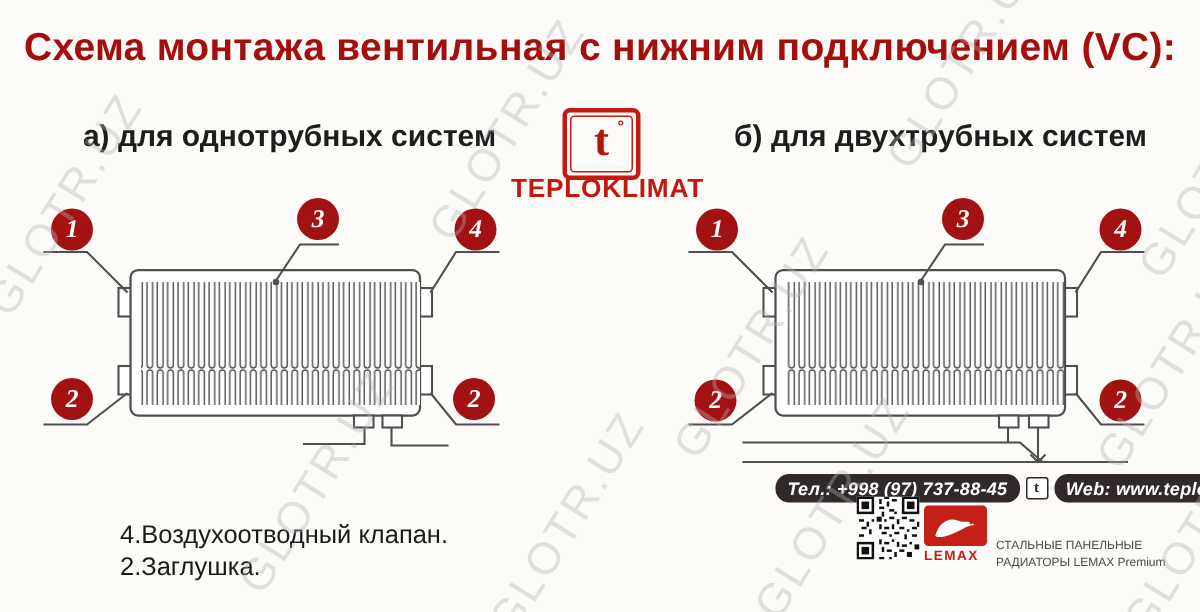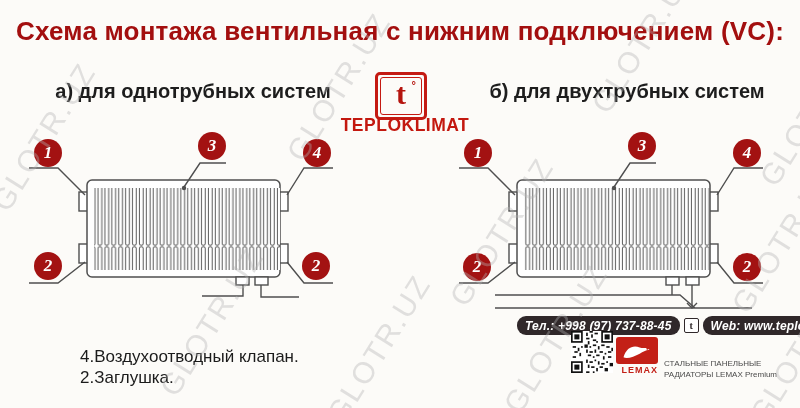--- a/index.html
+++ b/index.html
@@ -54,21 +54,21 @@
     background:#30282a;color:#fff;font-size:12px;font-weight:bold;font-style:italic;
     padding:2.5px 8px;border-radius:9px;white-space:nowrap;letter-spacing:0.2px;
   }
   .tsq{
     width:13px;height:13px;background:#fff;border:1px solid #30282a;border-radius:2px;
     display:flex;align-items:center;justify-content:center;
     font-size:10px;font-weight:bold;color:#30282a;font-family:"Liberation Serif",serif;
   }
   
   .qr{left:571px;top:331px;width:42px;height:42px;}
-  .lemax{left:616px;top:337px;width:42px;text-align:right;}
+  .lemax{left:616px;top:337px;width:42px;text-align:left;}
   .lemax-box{
     width:42px;height:27px;background:#c32017;border-radius:3px;
     display:flex;align-items:center;justify-content:center;
   }
   .lemax-word{
     font-size:9px;font-weight:bold;color:#c32017;letter-spacing:1px;margin-top:1px;
   }
   .lemax-lines{left:664px;top:322px;font-size:8px;color:#4a4a4a;line-height:11px;white-space:nowrap;margin-top:36px;}
   
   .wm{

